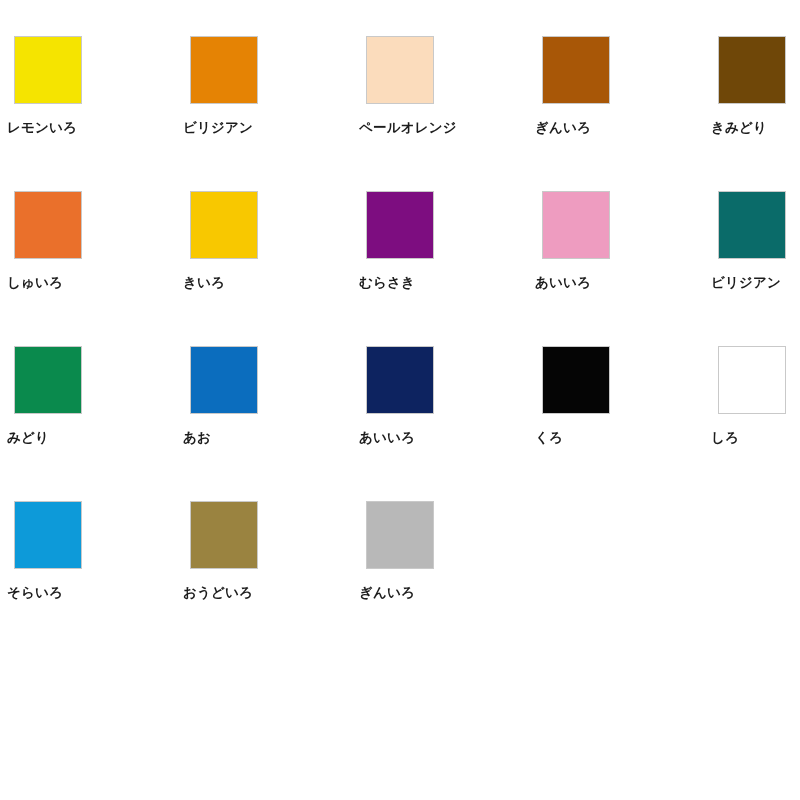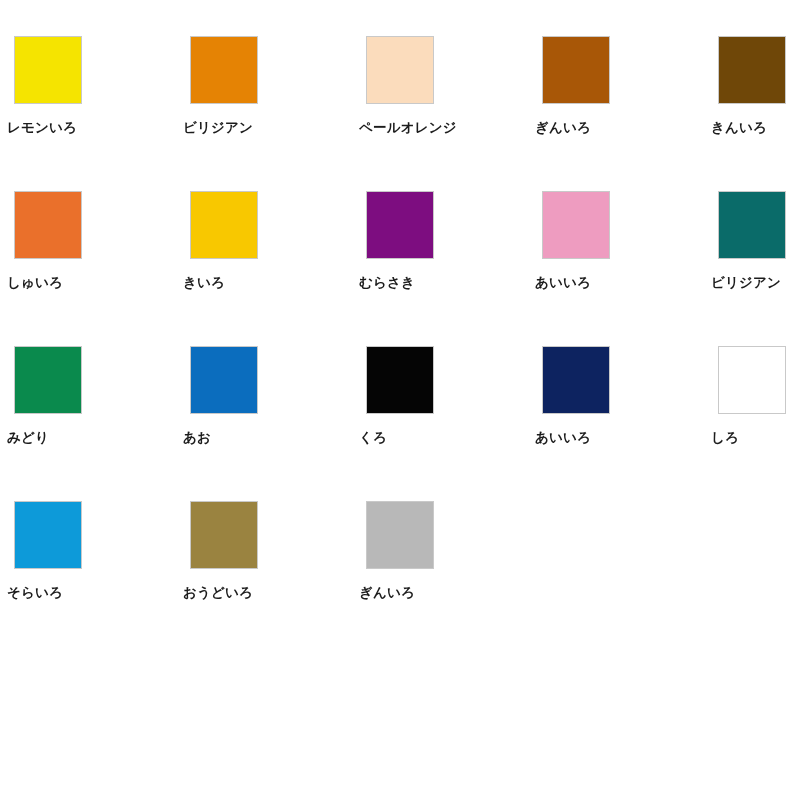--- a/index.html
+++ b/index.html
@@ -71,21 +71,21 @@
       <div class="swatch-cell">
         <span class="swatch-chip" style="background: rgb(251, 220, 188); border-color: rgb(201, 201, 201);"></span>
         <span class="swatch-label">ペールオレンジ</span>
       </div>
       <div class="swatch-cell">
         <span class="swatch-chip" style="background: rgb(168, 87, 7); border-color: rgb(201, 201, 201);"></span>
         <span class="swatch-label">ぎんいろ</span>
       </div>
       <div class="swatch-cell">
         <span class="swatch-chip" style="background: rgb(111, 71, 8); border-color: rgb(201, 201, 201);"></span>
-        <span class="swatch-label">きんいろ</span>
+        <span class="swatch-label">きみどり</span>
       </div>
       <div class="swatch-cell">
         <span class="swatch-chip" style="background: rgb(234, 112, 43); border-color: rgb(201, 201, 201);"></span>
         <span class="swatch-label">しゅいろ</span>
       </div>
       <div class="swatch-cell">
         <span class="swatch-chip" style="background: rgb(248, 200, 0); border-color: rgb(201, 201, 201);"></span>
         <span class="swatch-label">きいろ</span>
       </div>
       <div class="swatch-cell">
@@ -102,26 +102,26 @@
       </div>
       <div class="swatch-cell">
         <span class="swatch-chip" style="background: rgb(10, 138, 77); border-color: rgb(201, 201, 201);"></span>
         <span class="swatch-label">みどり</span>
       </div>
       <div class="swatch-cell">
         <span class="swatch-chip" style="background: rgb(11, 109, 190); border-color: rgb(201, 201, 201);"></span>
         <span class="swatch-label">あお</span>
       </div>
       <div class="swatch-cell">
+        <span class="swatch-chip" style="background: rgb(13, 35, 96); border-color: rgb(201, 201, 201);"></span>
+        <span class="swatch-label">あいいろ</span>
+      </div>
+      <div class="swatch-cell">
         <span class="swatch-chip" style="background: rgb(5, 5, 5); border-color: rgb(201, 201, 201);"></span>
         <span class="swatch-label">くろ</span>
-      </div>
-      <div class="swatch-cell">
-        <span class="swatch-chip" style="background: rgb(13, 35, 96); border-color: rgb(201, 201, 201);"></span>
-        <span class="swatch-label">あいいろ</span>
       </div>
       <div class="swatch-cell">
         <span class="swatch-chip" style="background: rgb(255, 255, 255); border-color: rgb(201, 201, 201);"></span>
         <span class="swatch-label">しろ</span>
       </div>
       <div class="swatch-cell">
         <span class="swatch-chip" style="background: rgb(13, 154, 217); border-color: rgb(201, 201, 201);"></span>
         <span class="swatch-label">そらいろ</span>
       </div>
       <div class="swatch-cell">

